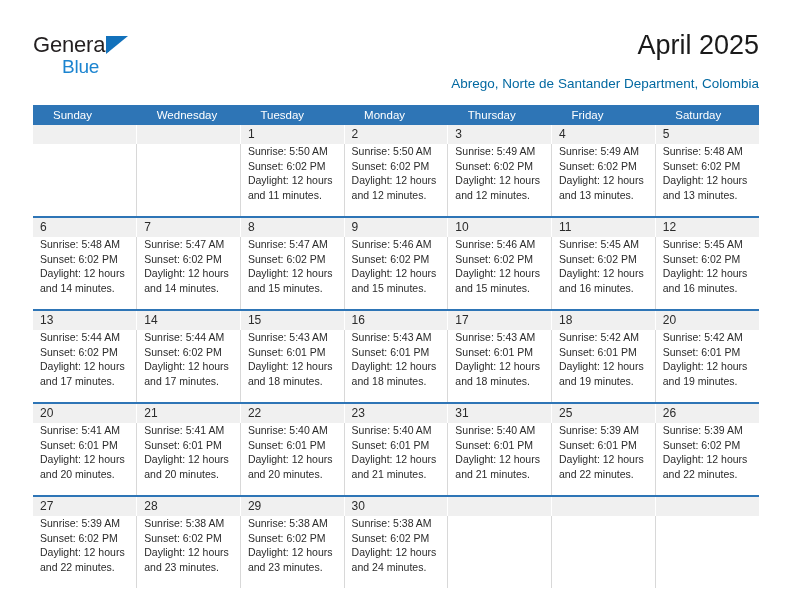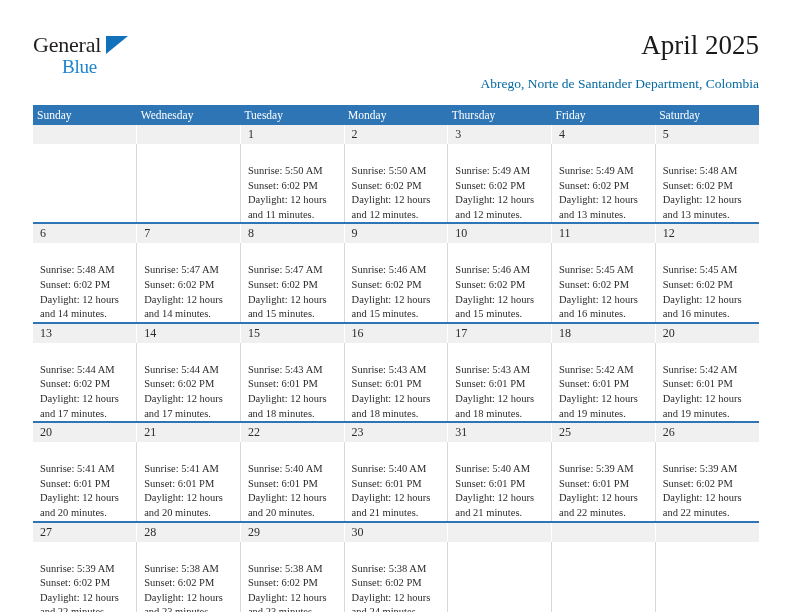--- a/index.html
+++ b/index.html
@@ -11,21 +11,20 @@
     background: #ffffff;
     font-family: "Liberation Sans", sans-serif;
     -webkit-font-smoothing: antialiased;
   }
   .page {
     position: relative;
     width: 792px;
     height: 612px;
     background: #ffffff;
     overflow: hidden;
-    font-family: Liberation Serif, serif;
   }
 
   
   .header {
     position: absolute;
     left: 33px;
     top: 28px;
     width: 726px;
     height: 60px;
   }
@@ -95,42 +94,42 @@
     width: 726px;
     border-collapse: collapse;
     table-layout: fixed;
   }
   table.cal th {
     background: #2e75b6;
     color: #ffffff;
     font-size: 11.5px;
     font-weight: normal;
     text-align: left;
-    padding: 4px 0 4px 4px;
+    padding: 4px 0 4px 20px;
     height: 19px;
     line-height: 12px;
   }
   tr.datesrow td {
     background: #f0f0f0;
     font-size: 12px;
     color: #2b2b2b;
     padding: 3px 0 3px 7px;
     height: 17px;
     line-height: 13px;
     border-left: 1px solid #ffffff;
     vertical-align: top;
   }
   tr.datesrow td.empty { background: #f0f0f0; }
   tr.datesrow td:first-child { border-left: none; }
 
   tr.inforow td {
     background: #ffffff;
     font-size: 10.5px;
     color: #2b2b2b;
-    padding: 20px 6px 0 7px;
+    padding: 0 6px 0 7px;
     height: 72px;
     line-height: 14.6px;
     vertical-align: top;
     border-left: 1px solid #d8d8d8;
   }
   tr.inforow td:first-child { border-left: none; }
   tr.inforow.lastweek td { height: 72px; }
 
   tr.sep td {
     padding: 0;

